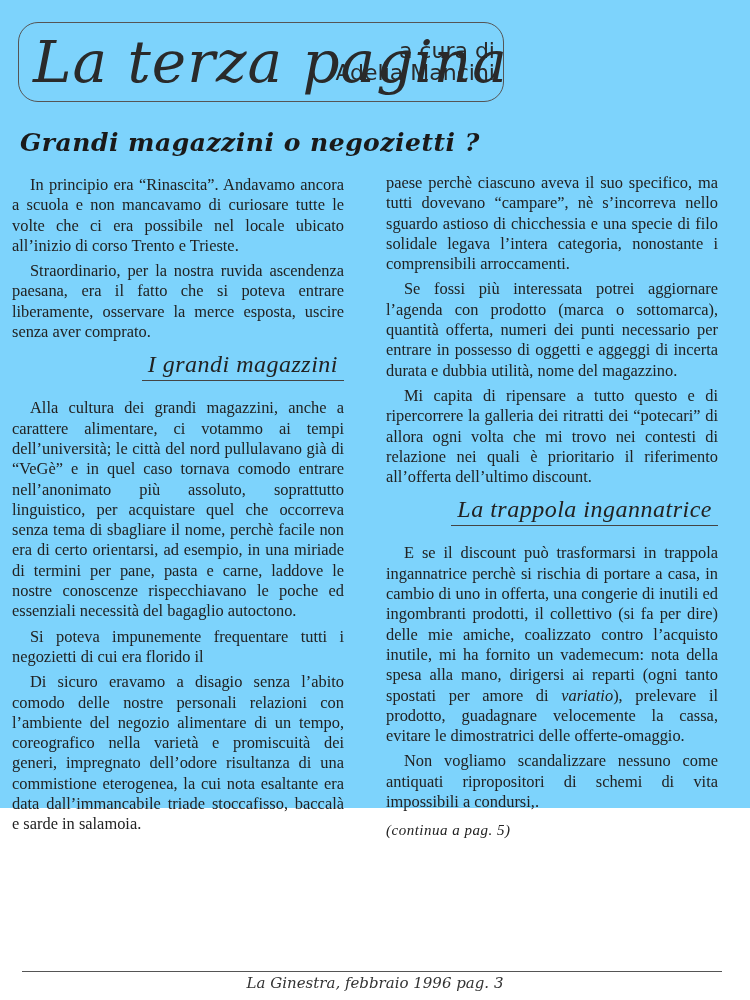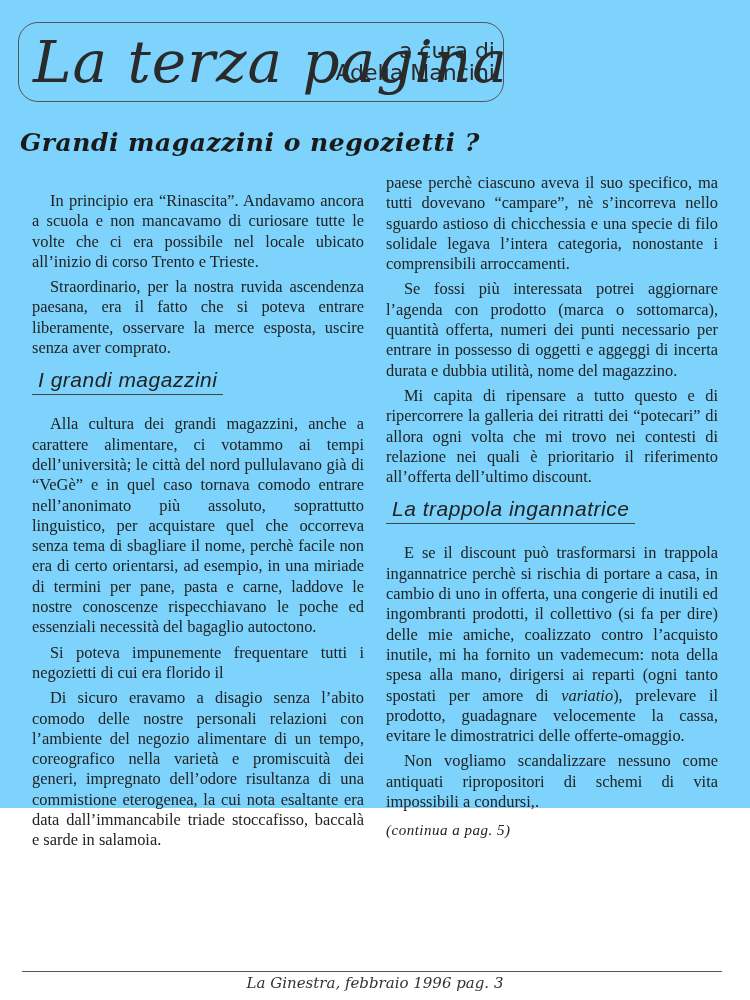--- a/index.html
+++ b/index.html
@@ -26,27 +26,27 @@
     position: absolute; left: 20px; top: 128px;
     font-family: "DejaVu Serif", serif; font-weight: bold; font-style: italic;
     font-size: 25px; color: #1a1a1a; letter-spacing: 0.5px; white-space: nowrap;
   }
 
   .col {
     position: absolute; top: 175px; width: 332px;
     font-family: "Liberation Serif", serif; font-size: 16.4px; line-height: 20.3px;
     text-align: justify; color: #222;
   }
-  .col-left { left: 32px; margin-top: 16px; }
+  .col-left { left: 12px; }
   .col-right { left: 386px; top: 173px; }
   .col p { margin: 0 0 5px 0; text-indent: 18px; }
   .col p.cont { text-indent: 0; }
   .subhead {
-    text-align: left; margin: 10px 0 22px 0;
-    font-family: Liberation Sans, sans-serif; font-style: italic; font-size: 21px;
+    text-align: right; margin: 10px 0 22px 0;
+    font-family: Liberation Serif, serif; font-style: italic; font-size: 24px;
     line-height: 24px;
   }
   .subhead span { border-bottom: 1.5px solid #444; padding: 0 6px 3px 6px; letter-spacing: 0.5px; }
   .continua {
     font-style: italic; font-size: 15px; margin-top: 8px; padding-right: 4px;
     letter-spacing: 0.5px;
   }
   em { }
 
   .footer-rule { position: absolute; left: 22px; top: 971px; width: 700px; height: 0; border-top: 1.2px solid #555; }

